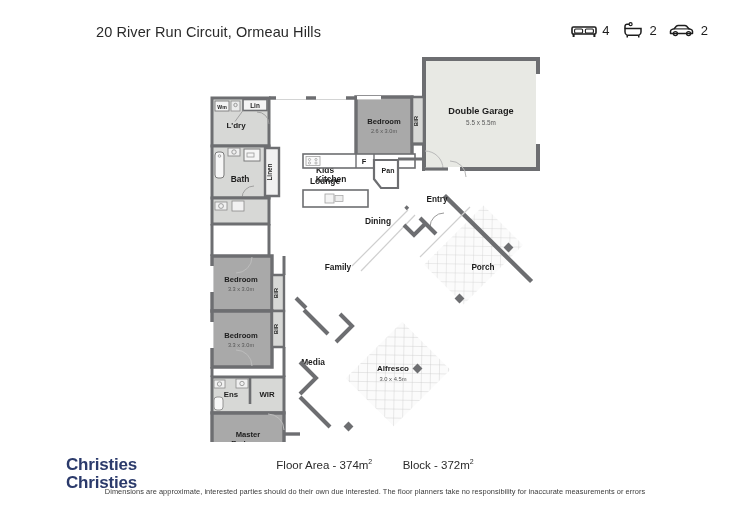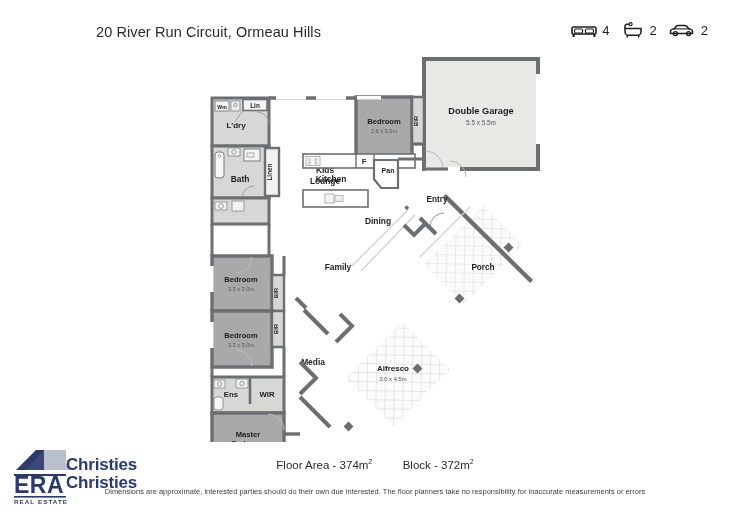--- a/index.html
+++ b/index.html
@@ -297,34 +297,20 @@
       <path d="M284 317 V325" stroke="#6d6e71" stroke-width="3"></path>
       <path d="M284 295 V317" stroke="#6d6e71" stroke-width="3"></path>
       <path d="M296 246 L306 256" stroke="#6d6e71" stroke-width="4"></path>
       <path d="M212 172 V204" stroke="#6d6e71" stroke-width="3"></path>
       <path d="M269 172 V204" stroke="#6d6e71" stroke-width="3"></path>
       <path d="M212 315 V325" stroke="#6d6e71" stroke-width="3"></path>
       <path d="M284 204 V223" stroke="#6d6e71" stroke-width="3"></path>
     </svg>
   </div>
 
-  <div class="logo">
-    <svg width="150" height="58" viewBox="0 0 150 58">
-      <g>
-        <path d="M2 22 L22 2 L30 2 L12 22 Z" fill="#2b3a6b"></path>
-        <path d="M22 2 L30 2 L52 22 L12 22 Z" fill="#2b3a6b" opacity="0.92"></path>
-        <path d="M30 2 L52 2 L52 22 L30 22 Z" fill="#b9c0cc"></path>
-        <path d="M30 2 L38 2 L58 22 L52 22 Z" fill="#b9c0cc"></path>
-      </g>
-      <rect x="0" y="26" width="52" height="2" fill="#2b3a6b"></rect>
-      <text x="0" y="45" font-size="23" font-weight="700" font-family="'Liberation Sans',sans-serif" fill="#2b3a6b" letter-spacing="0.5">ERA</text>
-      <rect x="0" y="48" width="52" height="1.6" fill="#2b3a6b"></rect>
-      <text x="0" y="56" font-size="6.2" font-weight="700" font-family="'Liberation Sans',sans-serif" fill="#2b3a6b" letter-spacing="1.1">REAL ESTATE</text>
-    </svg>
-  </div>
   <div class="brandline">
     <div>Christies</div>
     <div>Christies</div>
   </div>
 
   <div class="areas">
     <span><span>Floor Area - 374m</span><sup>2</sup></span>
     <span class="gap"></span>
     <span><span>Block - 372m</span><sup>2</sup></span>
   </div>

